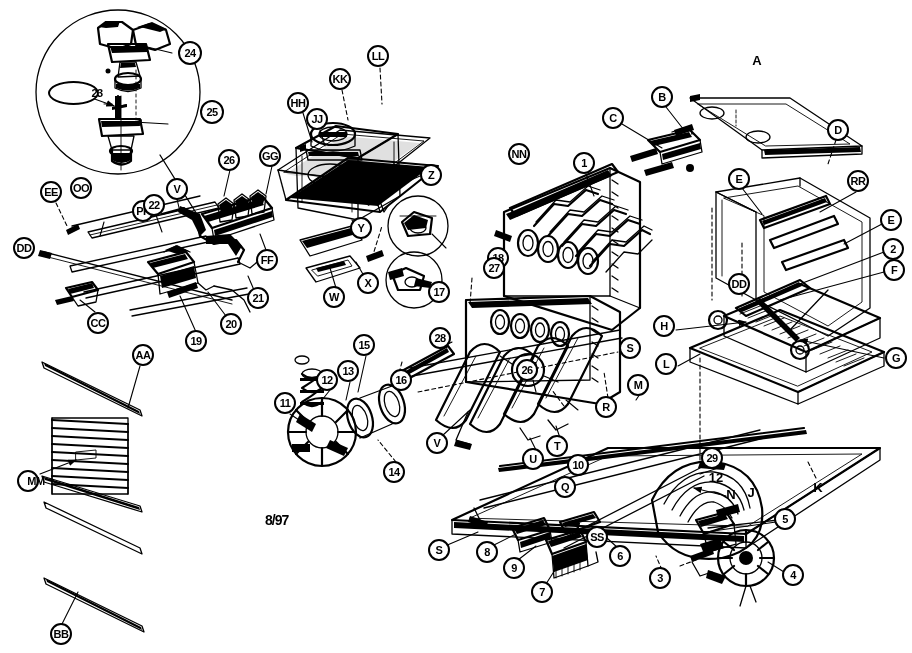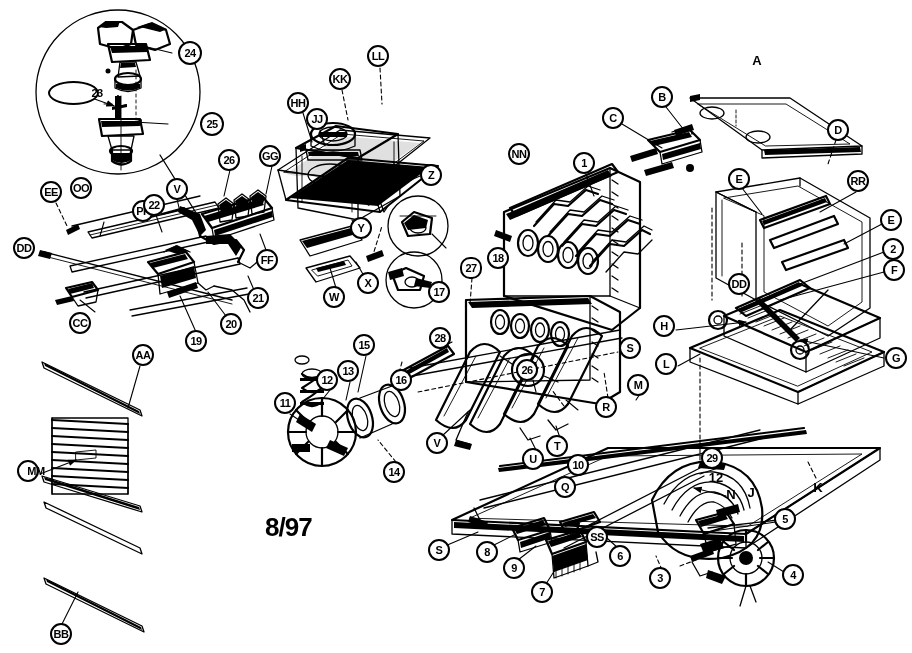--- a/index.html
+++ b/index.html
@@ -48,21 +48,21 @@
     color:#000;
     transform:translate(-50%,-50%);
     z-index:40;
     white-space:nowrap;
   }
   
   #datestamp{
     position:absolute;
     font-family:"Liberation Sans", sans-serif;
     font-weight:bold;
-    font-size:26px;
+    font-size:14px;
     letter-spacing:-1px;
     color:#000;
     z-index:45;
     white-space:nowrap;
   }
   
   #header-remnant{
     position:absolute;
     left:0; top:0;
     width:912px; height:7px;
@@ -614,48 +614,48 @@
       <path class="ld" d="M140,366 L128,408"></path>
       <path class="ld" d="M40,474 L76,460" marker-end="url(#arw)"></path>
       <path class="ld" d="M62,624 L78,592"></path>
     </g>
 
   </svg>
 
   <div id="callout-layer">
       <div class="callout c2" style="left: 60px; top: 93px; padding-left: 47px;">23</div>
       <div class="callout c2" style="left: 190px; top: 53px;">24</div>
-      <div class="callout c2" style="left: 184px; top: 124px; margin-left: 16px;">25</div>
+      <div class="callout c2" style="left: 184px; top: 112px; margin-left: 16px;">25</div>
       <div class="callout c1" style="left: 51px; top: 192px;">EE</div>
       <div class="callout c1" style="left: 81px; top: 188px;">OO</div>
       <div class="callout c1" style="left: 104px; top: 211px; margin-left: 28px;">PP</div>
       <div class="callout c1" style="left: 24px; top: 248px;">DD</div>
-      <div class="callout c1" style="left: 80px; top: 323px;">CC</div>
+      <div class="callout c1" style="left: 98px; top: 323px;">CC</div>
       <div class="callout c1" style="left: 229px; top: 160px;">26</div>
       <div class="callout c1" style="left: 270px; top: 156px;">GG</div>
       <div class="callout c1" style="left: 177px; top: 189px;">V</div>
       <div class="callout c1" style="left: 154px; top: 205px;">22</div>
       <div class="callout c1" style="left: 267px; top: 260px;">FF</div>
       <div class="callout c1" style="left: 258px; top: 298px;">21</div>
       <div class="callout c1" style="left: 231px; top: 324px;">20</div>
       <div class="callout c1" style="left: 196px; top: 341px;">19</div>
       <div class="callout c1" style="left: 143px; top: 355px;">AA</div>
-      <div class="callout c1" style="left: 28px; top: 471px; padding-left: 16px;">MM</div>
+      <div class="callout c1" style="left: 28px; top: 481px; padding-left: 16px;">MM</div>
       <div class="callout c1" style="left: 61px; top: 634px;">BB</div>
       <div class="callout c1" style="left: 298px; top: 103px;">HH</div>
       <div class="callout c1" style="left: 317px; top: 119px;">JJ</div>
       <div class="callout c1" style="left: 340px; top: 79px;">KK</div>
       <div class="callout c1" style="left: 378px; top: 56px;">LL</div>
       <div class="callout c1" style="left: 431px; top: 175px;">Z</div>
       <div class="callout c1" style="left: 361px; top: 228px;">Y</div>
       <div class="callout c1" style="left: 334px; top: 297px;">W</div>
       <div class="callout c1" style="left: 368px; top: 283px;">X</div>
       <div class="callout c1" style="left: 443px; top: 258px; margin-left: 44px;">18</div>
       <div class="callout c1" style="left: 439px; top: 292px;">17</div>
-      <div class="callout c1" style="left: 471px; top: 268px; border-radius: 10px;">27</div>
+      <div class="callout c1" style="left: 494px; top: 268px;">27</div>
       <div class="callout c1" style="left: 519px; top: 154px;">NN</div>
       <div class="callout c1" style="left: 584px; top: 163px;">1</div>
       <div class="plabel" style="left: 757px; top: 60px;">A</div>
       <div class="callout c1" style="left: 662px; top: 97px;">B</div>
       <div class="callout c1" style="left: 613px; top: 118px;">C</div>
       <div class="callout c1" style="left: 838px; top: 130px;">D</div>
       <div class="callout c1" style="left: 739px; top: 179px;">E</div>
       <div class="callout c1" style="left: 858px; top: 181px;">RR</div>
       <div class="callout c1" style="left: 891px; top: 220px;">E</div>
       <div class="callout c1" style="left: 893px; top: 249px;">2</div>

